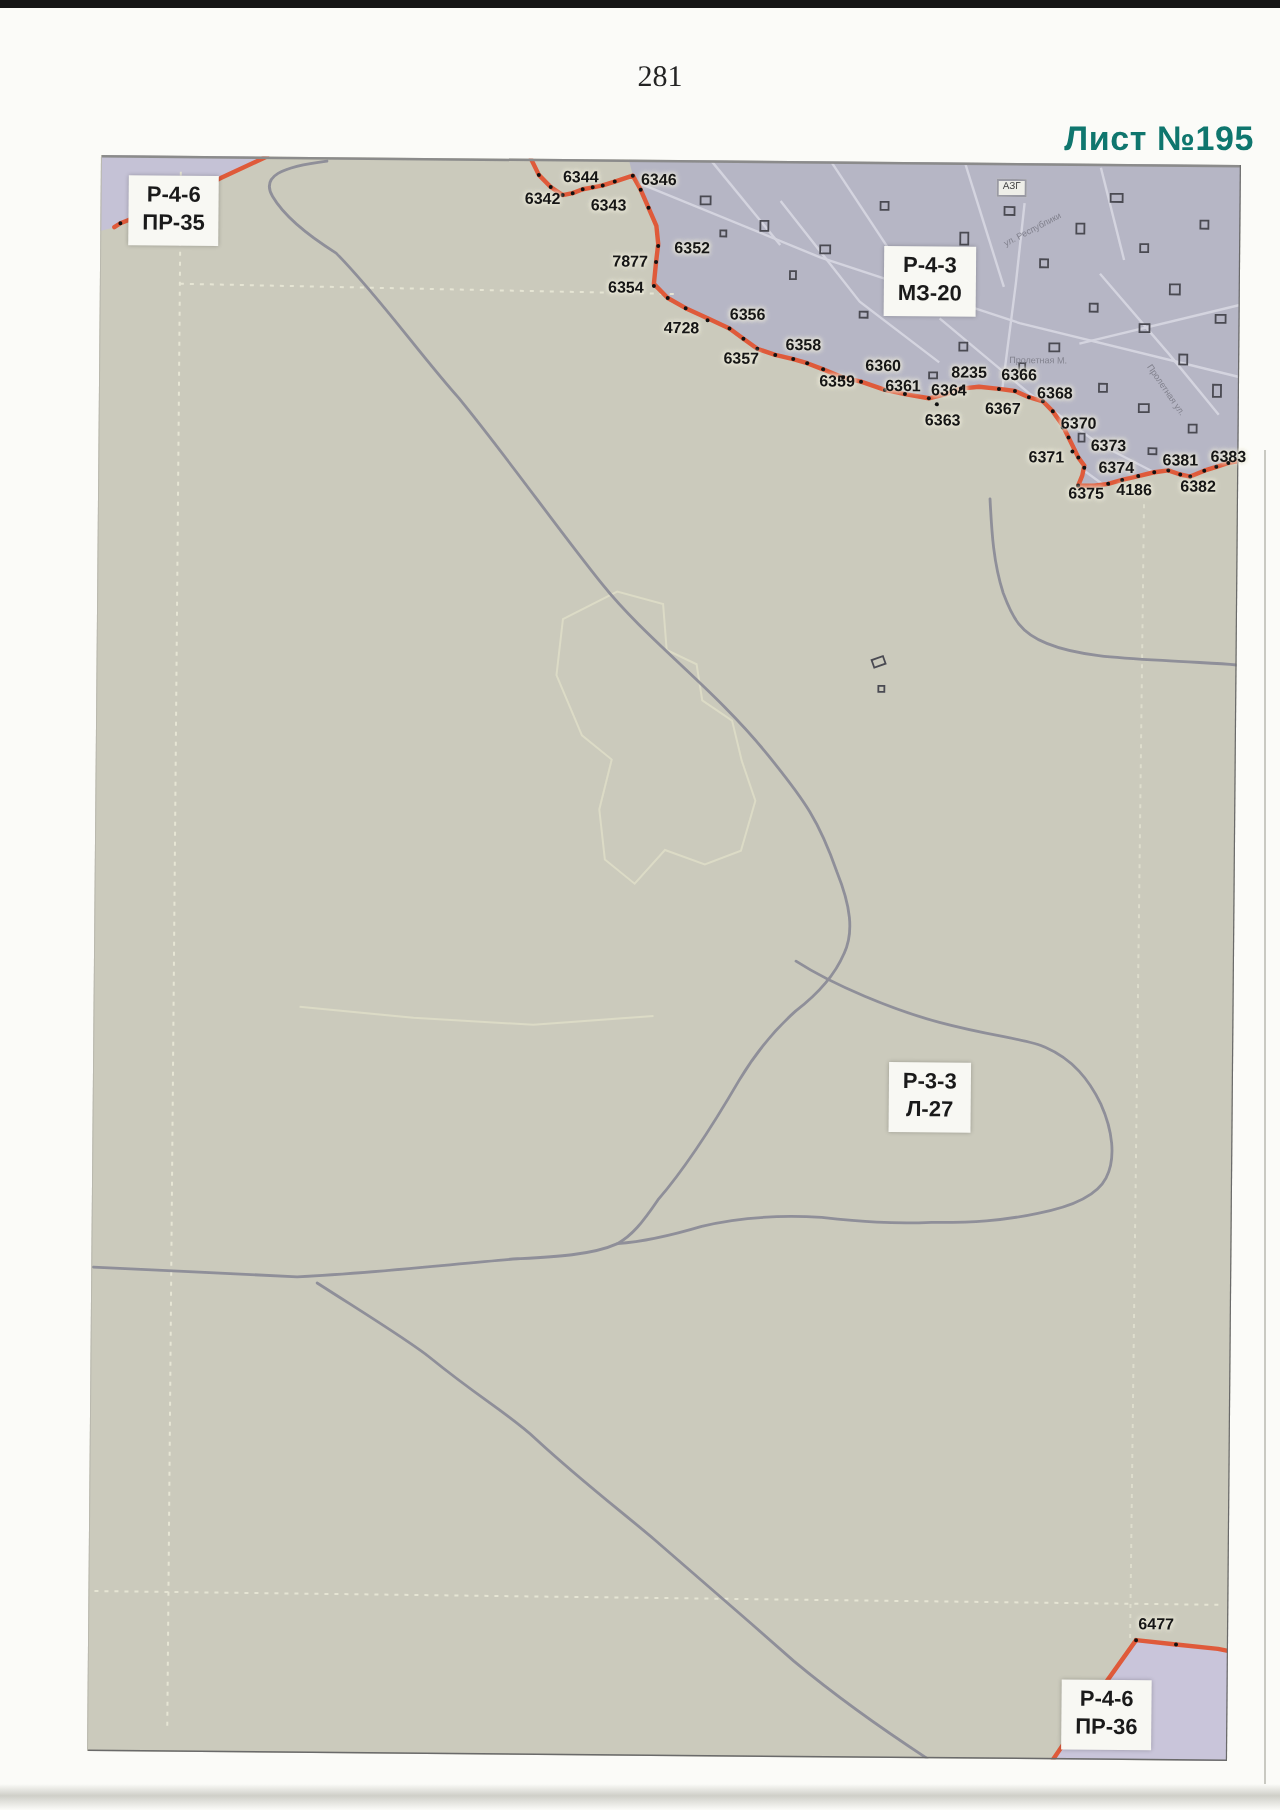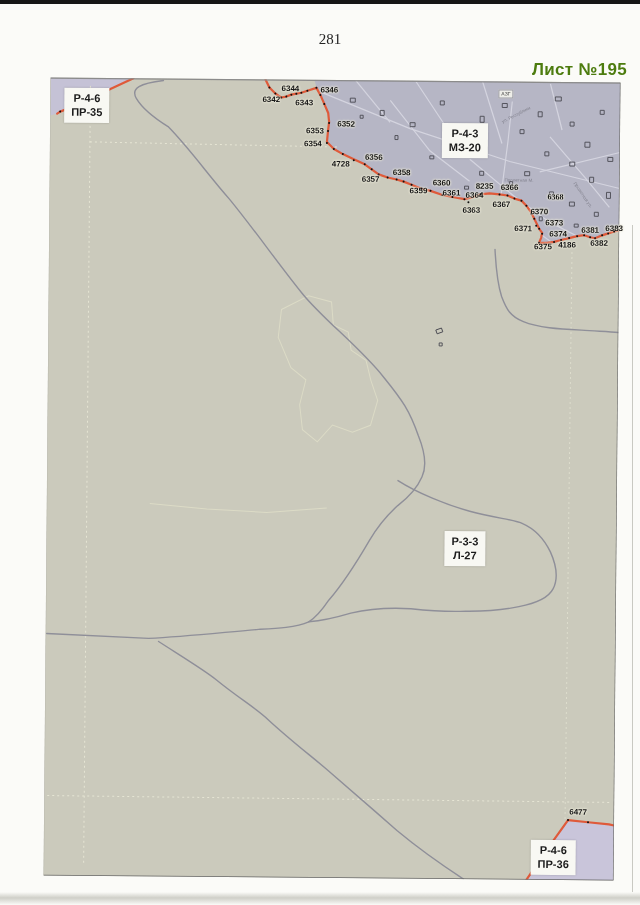--- a/index.html
+++ b/index.html
@@ -5,21 +5,21 @@
   html,body{margin:0;padding:0;}
   body{width:640px;height:905px;background:#fbfbf8;overflow:hidden;position:relative;
        font-family:"Liberation Sans",sans-serif;}
   .scan-top{position:absolute;left:0;top:0;width:640px;height:4px;background:#161616;}
   .scan-right{position:absolute;left:632px;top:225px;width:1px;height:670px;background:#c9c9c2;}
   .scan-bottom{position:absolute;left:0;top:892px;width:640px;height:13px;
        background:linear-gradient(#fbfbf8,#cfcfc8 45%,#fbfbf8);}
   .page-number{position:absolute;left:0;top:31px;width:660px;text-align:center;
        font-family:"Liberation Serif",serif;font-size:15px;color:#242424;}
   .sheet-title{position:absolute;right:13px;top:60px;font-size:17px;font-weight:bold;
-       color:#4d7c0f;letter-spacing:.3px;}
+       color:#0f766e;letter-spacing:.3px;}
   .map{position:absolute;left:47px;top:80px;width:570px;height:798px;background:#cbcabc;
        transform:rotate(.5deg);transform-origin:50% 50%;}
   .map svg{position:absolute;left:0;top:0;}
   .zone-label{position:absolute;background:#f8f8f3;color:#1a1a1a;font-weight:bold;
        font-size:11px;line-height:1.3;text-align:center;padding:3px 7px;
        box-shadow:0 0 2px rgba(0,0,0,.25);white-space:nowrap;}
   .zone-label span{display:block;}
   .pt-dot{position:absolute;width:2.6px;height:2.6px;background:#111;border-radius:1px;}
   .pt-label{position:absolute;transform:translate(-50%,-50%);font-size:8px;font-weight:bold;
        color:#151515;white-space:nowrap;
@@ -140,21 +140,21 @@
       <div class="pt-label" style="left: 221px; top: 20px;">6342</div>
       <div class="pt-dot" style="left: 239.7px; top: 13.7px;"></div>
       <div class="pt-label" style="left: 240px; top: 9px;">6344</div>
       <div class="pt-dot" style="left: 249.7px; top: 11.7px;"></div>
       <div class="pt-label" style="left: 254px; top: 23px;">6343</div>
       <div class="pt-dot" style="left: 264.7px; top: 6.7px;"></div>
       <div class="pt-label" style="left: 279px; top: 10px;">6346</div>
       <div class="pt-dot" style="left: 277.7px; top: 41.7px;"></div>
       <div class="pt-label" style="left: 296px; top: 44px;">6352</div>
       <div class="pt-dot" style="left: 276.7px; top: 49.7px;"></div>
-      <div class="pt-label" style="left: 265px; top: 51px;">6353</div>
+      <div class="pt-label" style="left: 265px; top: 51px;">7877</div>
       <div class="pt-dot" style="left: 275.7px; top: 61.7px;"></div>
       <div class="pt-label" style="left: 263px; top: 64px;">6354</div>
       <div class="pt-dot" style="left: 302.7px; top: 78.7px;"></div>
       <div class="pt-label" style="left: 291px; top: 84px;">4728</div>
       <div class="pt-dot" style="left: 313.7px; top: 82.7px;"></div>
       <div class="pt-label" style="left: 324px; top: 77px;">6356</div>
       <div class="pt-dot" style="left: 327.7px; top: 92.7px;"></div>
       <div class="pt-label" style="left: 321px; top: 99px;">6357</div>
       <div class="pt-dot" style="left: 345.7px; top: 97.7px;"></div>
       <div class="pt-label" style="left: 352px; top: 92px;">6358</div>
@@ -168,21 +168,21 @@
       <div class="pt-label" style="left: 422px; top: 129px;">6363</div>
       <div class="pt-dot" style="left: 413.7px; top: 116.7px;"></div>
       <div class="pt-label" style="left: 425px; top: 114px;">6364</div>
       <div class="pt-dot" style="left: 429.7px; top: 111.7px;"></div>
       <div class="pt-label" style="left: 435px; top: 105px;">8235</div>
       <div class="pt-dot" style="left: 448.7px; top: 111.7px;"></div>
       <div class="pt-label" style="left: 460px; top: 106px;">6366</div>
       <div class="pt-dot" style="left: 463.7px; top: 115.7px;"></div>
       <div class="pt-label" style="left: 452px; top: 123px;">6367</div>
       <div class="pt-dot" style="left: 470.7px; top: 117.7px;"></div>
-      <div class="pt-label" style="left: 506px; top: 115px; font-family: Liberation Serif, serif;">6368</div>
+      <div class="pt-label" style="left: 478px; top: 115px;">6368</div>
       <div class="pt-dot" style="left: 480.7px; top: 130.7px;"></div>
       <div class="pt-label" style="left: 490px; top: 130px;">6370</div>
       <div class="pt-dot" style="left: 485.7px; top: 142.7px;"></div>
       <div class="pt-label" style="left: 474px; top: 147px;">6371</div>
       <div class="pt-dot" style="left: 488.7px; top: 145.7px;"></div>
       <div class="pt-label" style="left: 505px; top: 141px;">6373</div>
       <div class="pt-dot" style="left: 491.7px; top: 150.7px;"></div>
       <div class="pt-label" style="left: 509px; top: 152px;">6374</div>
       <div class="pt-dot" style="left: 488.7px; top: 159.7px;"></div>
       <div class="pt-label" style="left: 494px; top: 165px;">6375</div>

